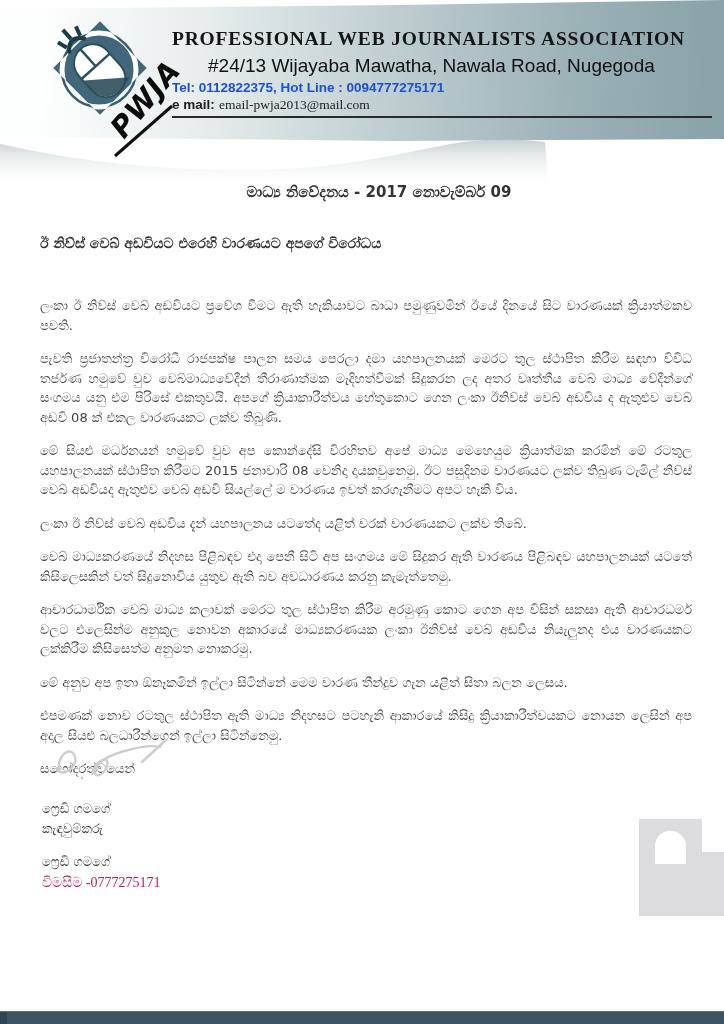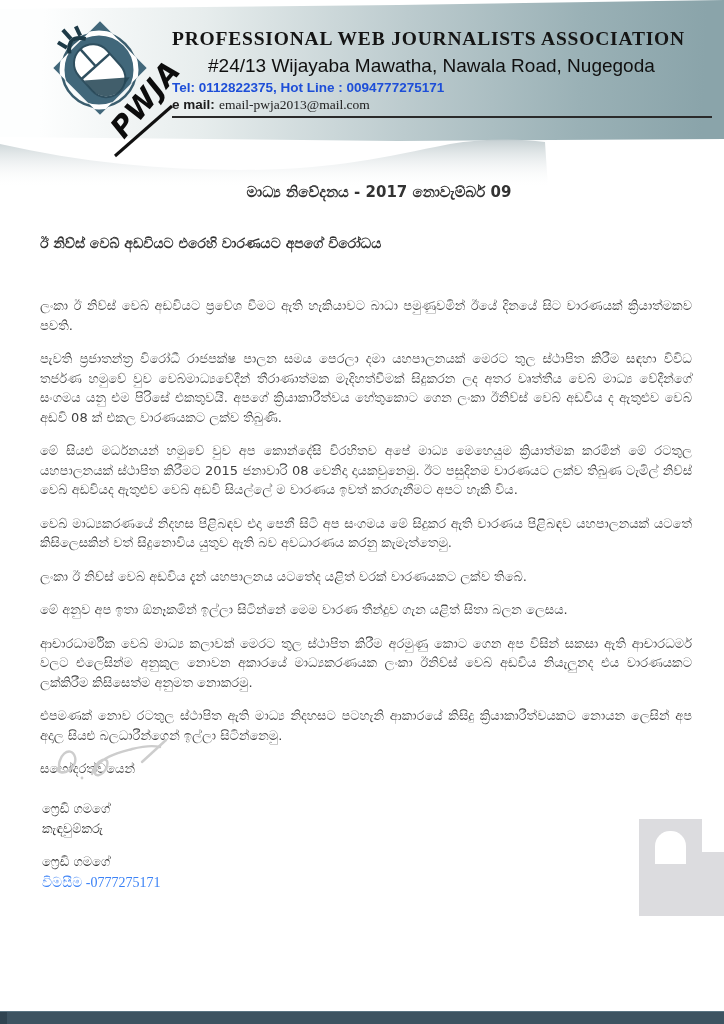--- a/index.html
+++ b/index.html
@@ -33,21 +33,21 @@
   .doc-subject{position:absolute;left:40px;top:235px;width:650px;
     font-weight:bold;font-size:14px;color:#333;}
   .doc-body{position:absolute;left:40px;top:296px;width:652px;
     font-size:13px;line-height:19.5px;color:#414141;text-align:justify;}
   .doc-body p{margin:0 0 14px 0;}
   .closing{margin-top:2px;}
   
   .signature{position:absolute;left:46px;top:736px;width:140px;height:62px;}
   .sign-block-1{position:absolute;left:42px;top:799px;font-size:13px;line-height:20px;color:#343434;}
   .sign-block-2{position:absolute;left:42px;top:851px;font-size:13px;line-height:21px;color:#343434;}
-  .sign-block-2 .phone{font-family:"Liberation Serif","DejaVu Serif",serif;font-size:14px;color:#3b82f6;}
+  .sign-block-2 .phone{font-family:"Liberation Serif","DejaVu Serif",serif;font-size:14px;color:#be185d;}
   
   .lock-body{position:absolute;left:639px;top:819px;width:63px;height:97px;background:#dcdcdf;}
   .lock-arch{position:absolute;left:16px;top:12px;width:31px;height:33px;background:#ffffff;
     border-radius:15px 15px 0 0;}
   .lock-side{position:absolute;left:702px;top:852px;width:22px;height:64px;background:#dcdcdf;}
   .footer-bar{position:absolute;left:0;bottom:0;width:724px;height:12px;background:#3d5361;
     border-top:1px solid #5a7482;}
   .footer-bar-cap{position:absolute;left:0;bottom:0;width:7px;height:12px;background:#2f4350;}
 </style>
 </head>
@@ -103,24 +103,24 @@
   </div>
   <div class="header-rule"></div>
 
   <div class="doc-title">මාධ්‍ය නිවේදනය - 2017 නොවැම්බර් 09</div>
   <div class="doc-subject">ඊ නිව්ස් වෙබ් අඩවියට එරෙහි වාරණයට අපගේ විරෝධය</div>
 
   <div class="doc-body">
     <p>ලංකා ඊ නිව්ස් වෙබ් අඩවියට ප්‍රවේශ වීමට ඇති හැකියාවට බාධා පමුණුවමින් ඊයේ දිනයේ සිට වාරණයක් ක්‍රියාත්මකව පවති.</p>
     <p>පැවති ප්‍රජාතන්ත්‍ර විරෝධී රාජපක්ෂ පාලන සමය පෙරලා දමා යහපාලනයක් මෙරට තුල ස්ථාපිත කිරීම සඳහා විවිධ තර්ජණ හමුවේ වුව වෙබ්මාධ්‍යවේදීන් තීරාණාත්මක මැදිහත්වීමක් සිදුකරන ලද අතර වෘත්තීය වෙබ් මාධ්‍ය වේදීන්ගේ සංගමය යනු එම පිරිසේ එකතුවයි. අපගේ ක්‍රියාකාරීත්වය හේතුකොට ගෙන ලංකා ඊනිව්ස් වෙබ් අඩවිය ද ඇතුළුව වෙබ් අඩවි 08 ක් එකල වාරණයකට ලක්ව තිබුණි.</p>
     <p>මේ සියළු මර්ධනයන් හමුවේ වුව අප කොන්දේසි විරහිතව අපේ මාධ්‍ය මෙහෙයුම ක්‍රියාත්මක කරමින් මේ රටතුල යහපාලනයක් ස්ථාපිත කිරීමට 2015 ජනාවාරි 08 වෙනිදා දායකවුනෙමු. ඊට පසුදිනම වාරණයට ලක්ව තිබුණ ටැමිල් නිව්ස් වෙබ් අඩවියද ඇතුළුව වෙබ් අඩවි සියල්ලේ ම වාරණය ඉවත් කරගැනීමට අපට හැකි විය.</p>
+    <p>ලංකා ඊ නිව්ස් වෙබ් අඩවිය දැන් යහපාලනය යටතේද යළිත් වරක් වාරණයකට ලක්ව තිබේ.</p>
     <p>වෙබ් මාධ්‍යකරණයේ නිදහස පිළිබඳව එදා පෙනී සිටි අප සංගමය මේ සිදුකර ඇති වාරණය පිළිබඳව යහපාලනයක් යටතේ කිසිලෙසකින් වත් සිදුනොවිය යුතුව ඇති බව අවධාරණය කරනු කැමැත්තෙමු.</p>
-    <p>ලංකා ඊ නිව්ස් වෙබ් අඩවිය දැන් යහපාලනය යටතේද යළිත් වරක් වාරණයකට ලක්ව තිබේ.</p>
+    <p>ආචාරධාර්මික වෙබ් මාධ්‍ය කලාවක් මෙරට තුල ස්ථාපිත කිරීම අරමුණු කොට ගෙන අප විසින් සකසා ඇති ආචාරධර්ම වලට එලෙසින්ම අනුකුල නොවන අකාරයේ මාධ්‍යකරණයක ලංකා ඊනිව්ස් වෙබ් අඩවිය නියැලුනද එය වාරණයකට ලක්කිරීම කිසිසෙත්ම අනුමත නොකරමු.</p>
     <p>මේ අනුව අප ඉතා ඕනෑකමින් ඉල්ලා සිටින්නේ මෙම වාරණ තීන්දුව ගැන යළිත් සිතා බලන ලෙසය.</p>
-    <p>ආචාරධාර්මික වෙබ් මාධ්‍ය කලාවක් මෙරට තුල ස්ථාපිත කිරීම අරමුණු කොට ගෙන අප විසින් සකසා ඇති ආචාරධර්ම වලට එලෙසින්ම අනුකුල නොවන අකාරයේ මාධ්‍යකරණයක ලංකා ඊනිව්ස් වෙබ් අඩවිය නියැලුනද එය වාරණයකට ලක්කිරීම කිසිසෙත්ම අනුමත නොකරමු.</p>
     <p>එපමණක් නොව රටතුල ස්ථාපිත ඇති මාධ්‍ය නිදහසට පටහැනි ආකාරයේ කිසිදු ක්‍රියාකාරීත්වයකට නොයන ලෙසින් අප අදාල සියළු බලධාරීන්ගෙන් ඉල්ලා සිටින්නෙමු.</p>
     <p class="closing">සහෝදරත්වයෙන්</p>
   </div>
 
   <svg class="signature" viewBox="0 0 140 62">
     <g fill="none" stroke="#cdcdcd" stroke-width="2.4" stroke-linecap="round">
       <path d="M14,36 C9,20 25,8 29,21 C32,32 15,42 11,33"></path>
       <circle cx="36" cy="42" r="1.4" fill="#cdcdcd" stroke="none"></circle>
       <path d="M46,38 C51,22 64,19 61,30 C58,41 45,43 50,32 C55,21 72,17 86,13 C98,10 106,9 114,11"></path>
       <path d="M96,26 L120,4"></path>

